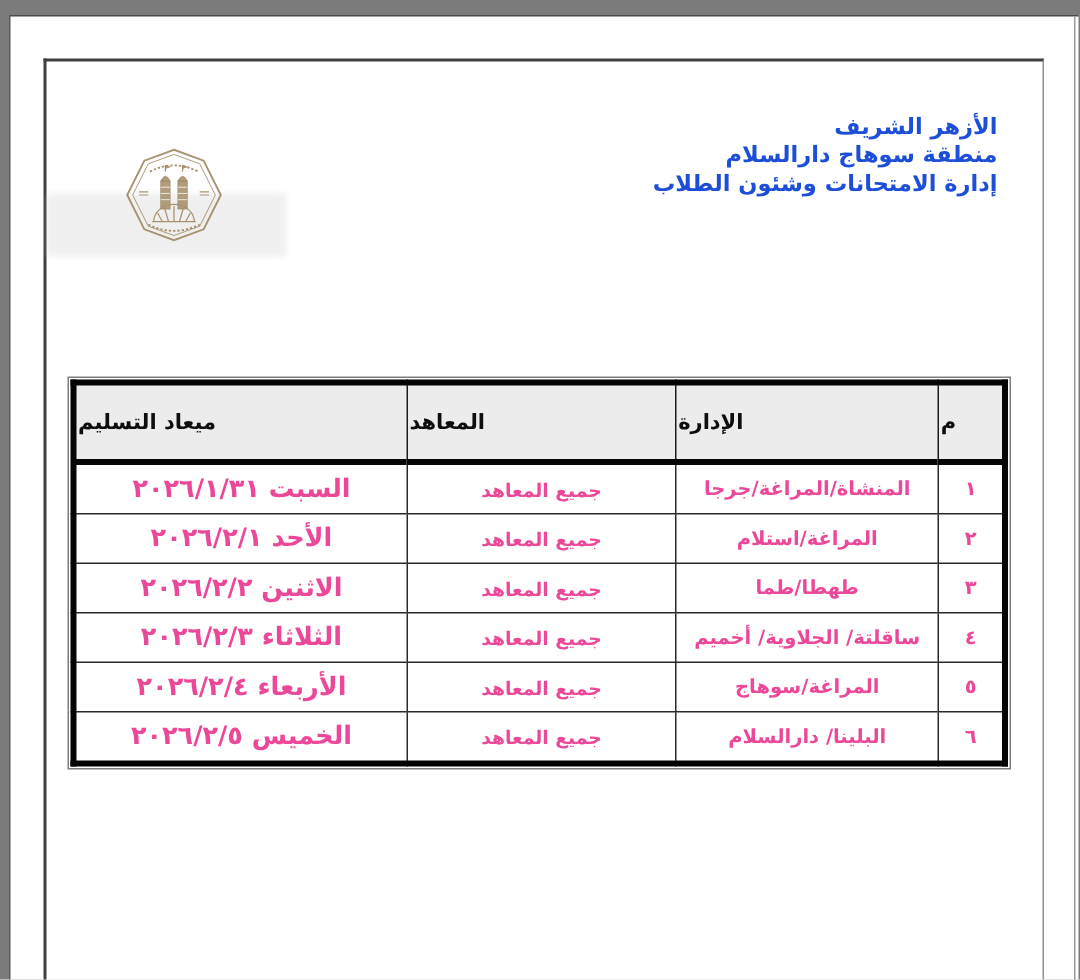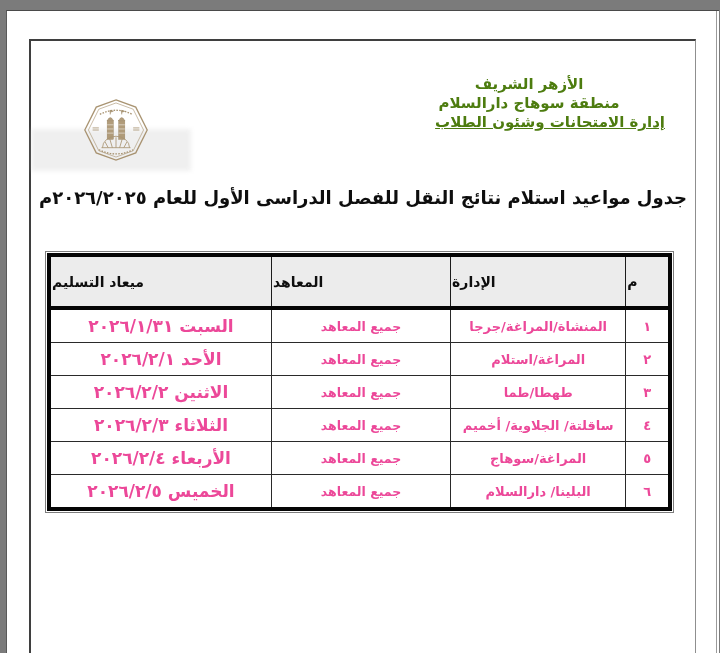--- a/index.html
+++ b/index.html
@@ -21,25 +21,25 @@
     border-top:2px solid #3f3f3f;
     border-left:2px solid #3f3f3f;
     border-right:1px solid #8f8f8f;
   }
   .page-right-line{
     position:absolute;right:2px;top:0;width:1px;height:643px;background:#9a9a9a;
   }
   
   .letterhead{
     position:absolute;top:34px;right:30px;
-    direction:rtl;text-align:center;
-    font-weight:bold;color:#4d7c0f;
+    direction:rtl;
+    font-weight:bold;color:#1d4ed8;
     font-size:15px;line-height:19px;
   }
-  .letterhead .lh3{text-decoration:underline;margin-left:42px;}
+  .letterhead .lh3{margin-left:42px;}
   
   .scan-smudge{
     position:absolute;left:0px;top:88px;width:160px;height:42px;
     background:#c9c9c9;opacity:.28;filter:blur(2px);
   }
   .logo{
     position:absolute;left:46px;top:56px;width:78px;height:66px;opacity:.92;
   }
   
   .doc-title{
@@ -138,21 +138,20 @@
           <line x1="87" y1="79" x2="82" y2="96"></line>
           <line x1="54" y1="85" x2="60" y2="96"></line>
           <line x1="96" y1="85" x2="90" y2="96"></line>
           <line x1="47" y1="96" x2="103" y2="96"></line>
         </g>
 
         <path d="M42 100 Q75 116 108 100" fill="none" stroke="#a28b66" stroke-width="2.5" stroke-dasharray="3 2.5"></path>
       </svg>
     </div>
 
-    <div class="doc-title">جدول مواعيد استلام نتائج النقل للفصل الدراسى الأول للعام ٢٠٢٦/٢٠٢٥م</div>
 
     <div class="table-wrap">
       <table class="schedule">
         <colgroup>
           <col class="col-no">
             <col class="col-admin">
             <col class="col-inst">
             <col class="col-date">
         </colgroup>
         <thead>

